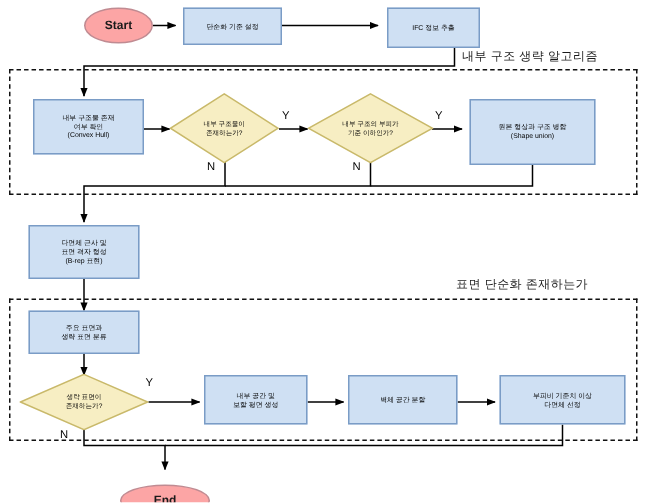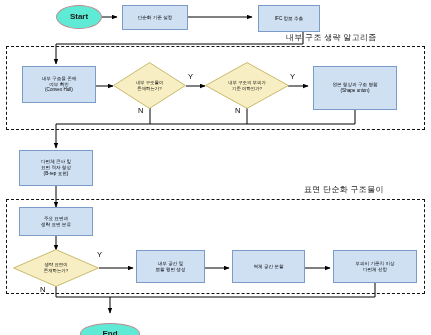--- a/index.html
+++ b/index.html
@@ -28,21 +28,21 @@
     color: #000000;
     white-space: pre-line;
   }
   .proc {
     background: #cfe0f3;
     border: 1px solid #7a9cc6;
     font-size: 4.6px;
     letter-spacing: 0px;
   }
   .term {
-    background: #5eead4;
+    background: #fca5a5;
     border: 1px solid #c08b92;
     border-radius: 50%;
     font-size: 8px;
     font-weight: bold;
     color: #1a1a1a;
   }
   .diamond-wrap {
     position: absolute;
   }
   .diamond-shape {
@@ -133,24 +133,24 @@
     <line x1="205" y1="268" x2="229" y2="268" stroke="#000" stroke-width="1" marker-end="url(#arrow)"></line>
 
     <line x1="305" y1="268" x2="330" y2="268" stroke="#000" stroke-width="1" marker-end="url(#arrow)"></line>
 
     <path d="M375,283 L375,297 L110,297" stroke="#000" stroke-width="1" fill="none"></path>
 
     <path d="M56,286 L56,297 L110,297 L110,313" stroke="#000" stroke-width="1" fill="none" marker-end="url(#arrow)"></path>
   </svg>
 
   <div class="group-box" style="left:6px; top:46px; width:419px; height:84px;"></div>
-  <div class="group-label" style="left:286px; top:32px;">내부 구조 생략 알고리즘</div>
+  <div class="group-label" style="left:308px; top:32px;">내부 구조 생략 알고리즘</div>
 
   <div class="group-box" style="left:6px; top:199px; width:419px; height:95px;"></div>
-  <div class="group-label" style="left:304px; top:184px;">표면 단순화 구조물이</div>
+  <div class="group-label" style="left:304px; top:184px;">표면 단순화 존재하는가</div>
 
   <div class="node term" style="left:56px; top:5px; width:46px; height:24px;">Start</div>
 
   <div class="node term" style="left:80px; top:323px; width:60px; height:21px;">End</div>
 
   <div class="node proc" style="left:122px; top:5px; width:66px; height:25px;">단순화 기준 설정</div>
 
   <div class="node proc" style="left:258px; top:5px; width:62px; height:27px;">IFC 정보 추출</div>
 
   <div class="node proc" style="left:22px; top:66px; width:74px; height:37px;">내부 구조물 존재

